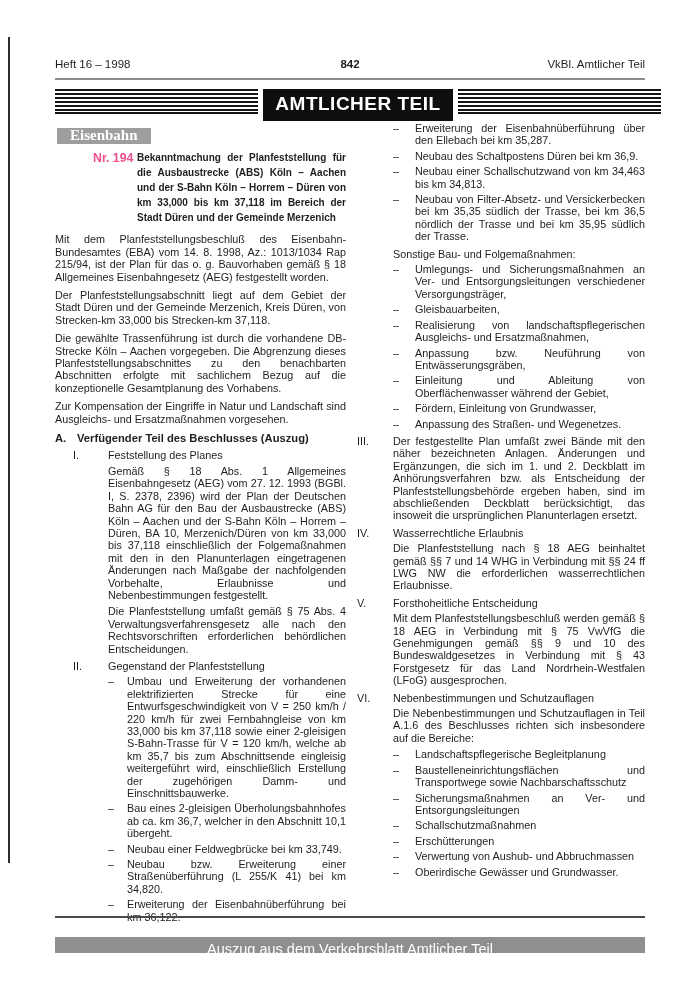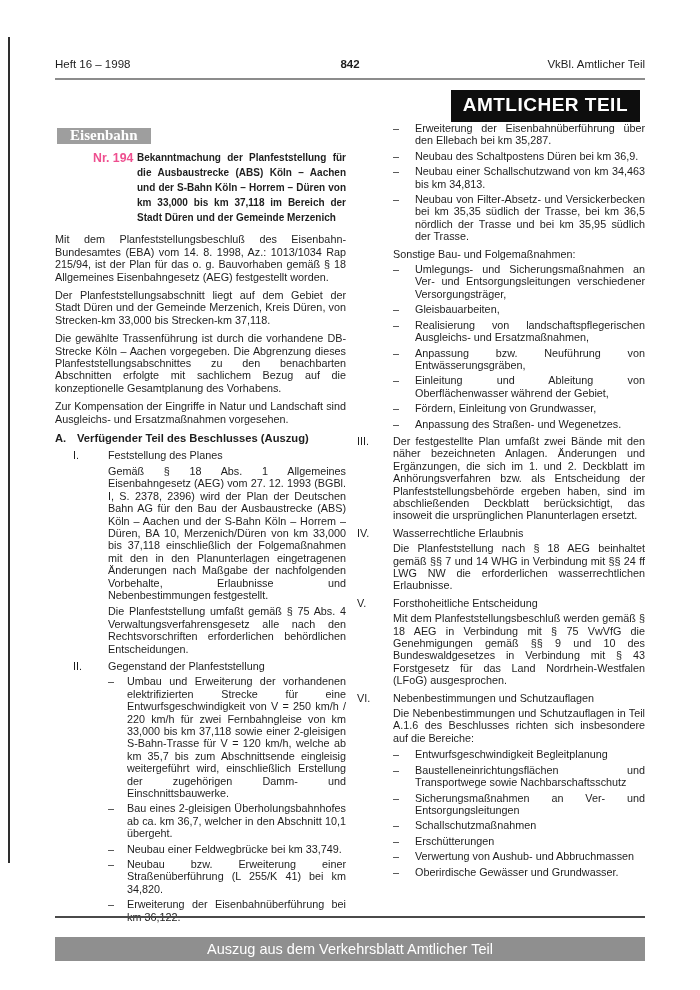--- a/index.html
+++ b/index.html
@@ -9,21 +9,21 @@
     -webkit-font-smoothing:antialiased;overflow:hidden;
   }
   .scan-edge{position:absolute;left:8px;top:37px;width:2px;height:826px;background:#2e2e2e;}
   
   .page-header{position:absolute;top:58px;left:55px;right:55px;display:flex;font-size:11.5px;line-height:13px;}
   .page-header .h-left{flex:1;text-align:left;}
   .page-header .h-center{flex:0 0 auto;font-weight:bold;}
   .page-header .h-right{flex:1;text-align:right;}
   .header-rule{position:absolute;top:78px;left:55px;right:55px;height:2px;background:#8c8c8c;}
   
-  .banner{position:absolute;top:89px;left:55px;right:55px;height:33px;display:flex;align-items:flex-end;flex-direction:column;}
+  .banner{position:absolute;top:89px;left:55px;right:39px;height:33px;display:flex;align-items:flex-start;}
   .stripes{flex:1;height:27px;background:repeating-linear-gradient(to bottom,#141414 0px,#141414 2px,#ffffff 2px,#ffffff 3.9px);}
   .title-box{flex:0 0 auto;background:#0e0e0e;color:#ffffff;font-weight:bold;font-size:19px;letter-spacing:.5px;
     padding:4px 12px 6px 12px;margin:0 5px;}
   
   .col{position:absolute;font-size:10.8px;line-height:12.4px;text-align:justify;}
   .col-left{left:55px;top:128px;width:291px;}
   .col-right{left:357px;top:122px;width:288px;}
   p{margin:0;}
   
   .category-label{display:inline-block;background:#9e9e9e;color:#ffffff;
@@ -49,21 +49,21 @@
   
   .bullet{display:flex;margin-top:3px;}
   .bullet .dash{flex:0 0 19px;}
   .col-right .bullet .dash{flex:0 0 22px;}
   .bullet p{flex:1;margin:0;}
   .cont-body{margin-left:36px;}
   .cont-body .bullet:first-child{margin-top:0;}
   .subheading{margin-top:5px;}
   
   .footer-rule{position:absolute;top:916px;left:55px;right:55px;height:2px;background:#4a4a4a;}
-  .footer-bar{position:absolute;top:937px;left:55px;right:55px;height:24px;background:#8f8f8f;
+  .footer-bar{position:absolute;top:937px;left:55px;right:55px;height:16px;background:#8f8f8f;
     color:#ffffff;font-size:14.5px;line-height:24px;text-align:center;}
 </style>
 </head>
 <body>
 
 <div class="scan-edge"></div>
 
 <div class="page-header">
   <span class="h-left">Heft 16 – 1998</span>
   <span class="h-center">842</span>
@@ -204,21 +204,21 @@
     </div>
   </div>
 
   <div class="item">
     <span class="numeral">VI.</span>
     <div class="item-body">
       <div class="item-title">Nebenbestimmungen und Schutzauflagen</div>
       <p>Die Nebenbestimmungen und Schutzauflagen in Teil A.1.6 des Beschlusses richten sich insbesondere auf die Bereiche:</p>
       <div class="bullet">
           <span class="dash">–</span>
-          <p>Entwurfsgeschwindigkeit Begleitplanung</p>
+          <p>Landschaftspflegerische Begleitplanung</p>
         </div>
       <div class="bullet">
           <span class="dash">–</span>
           <p>Baustelleneinrichtungsflächen und Transportwege sowie Nachbarschaftsschutz</p>
         </div>
       <div class="bullet">
           <span class="dash">–</span>
           <p>Sicherungsmaßnahmen an Ver- und Entsorgungsleitungen</p>
         </div>
       <div class="bullet">

